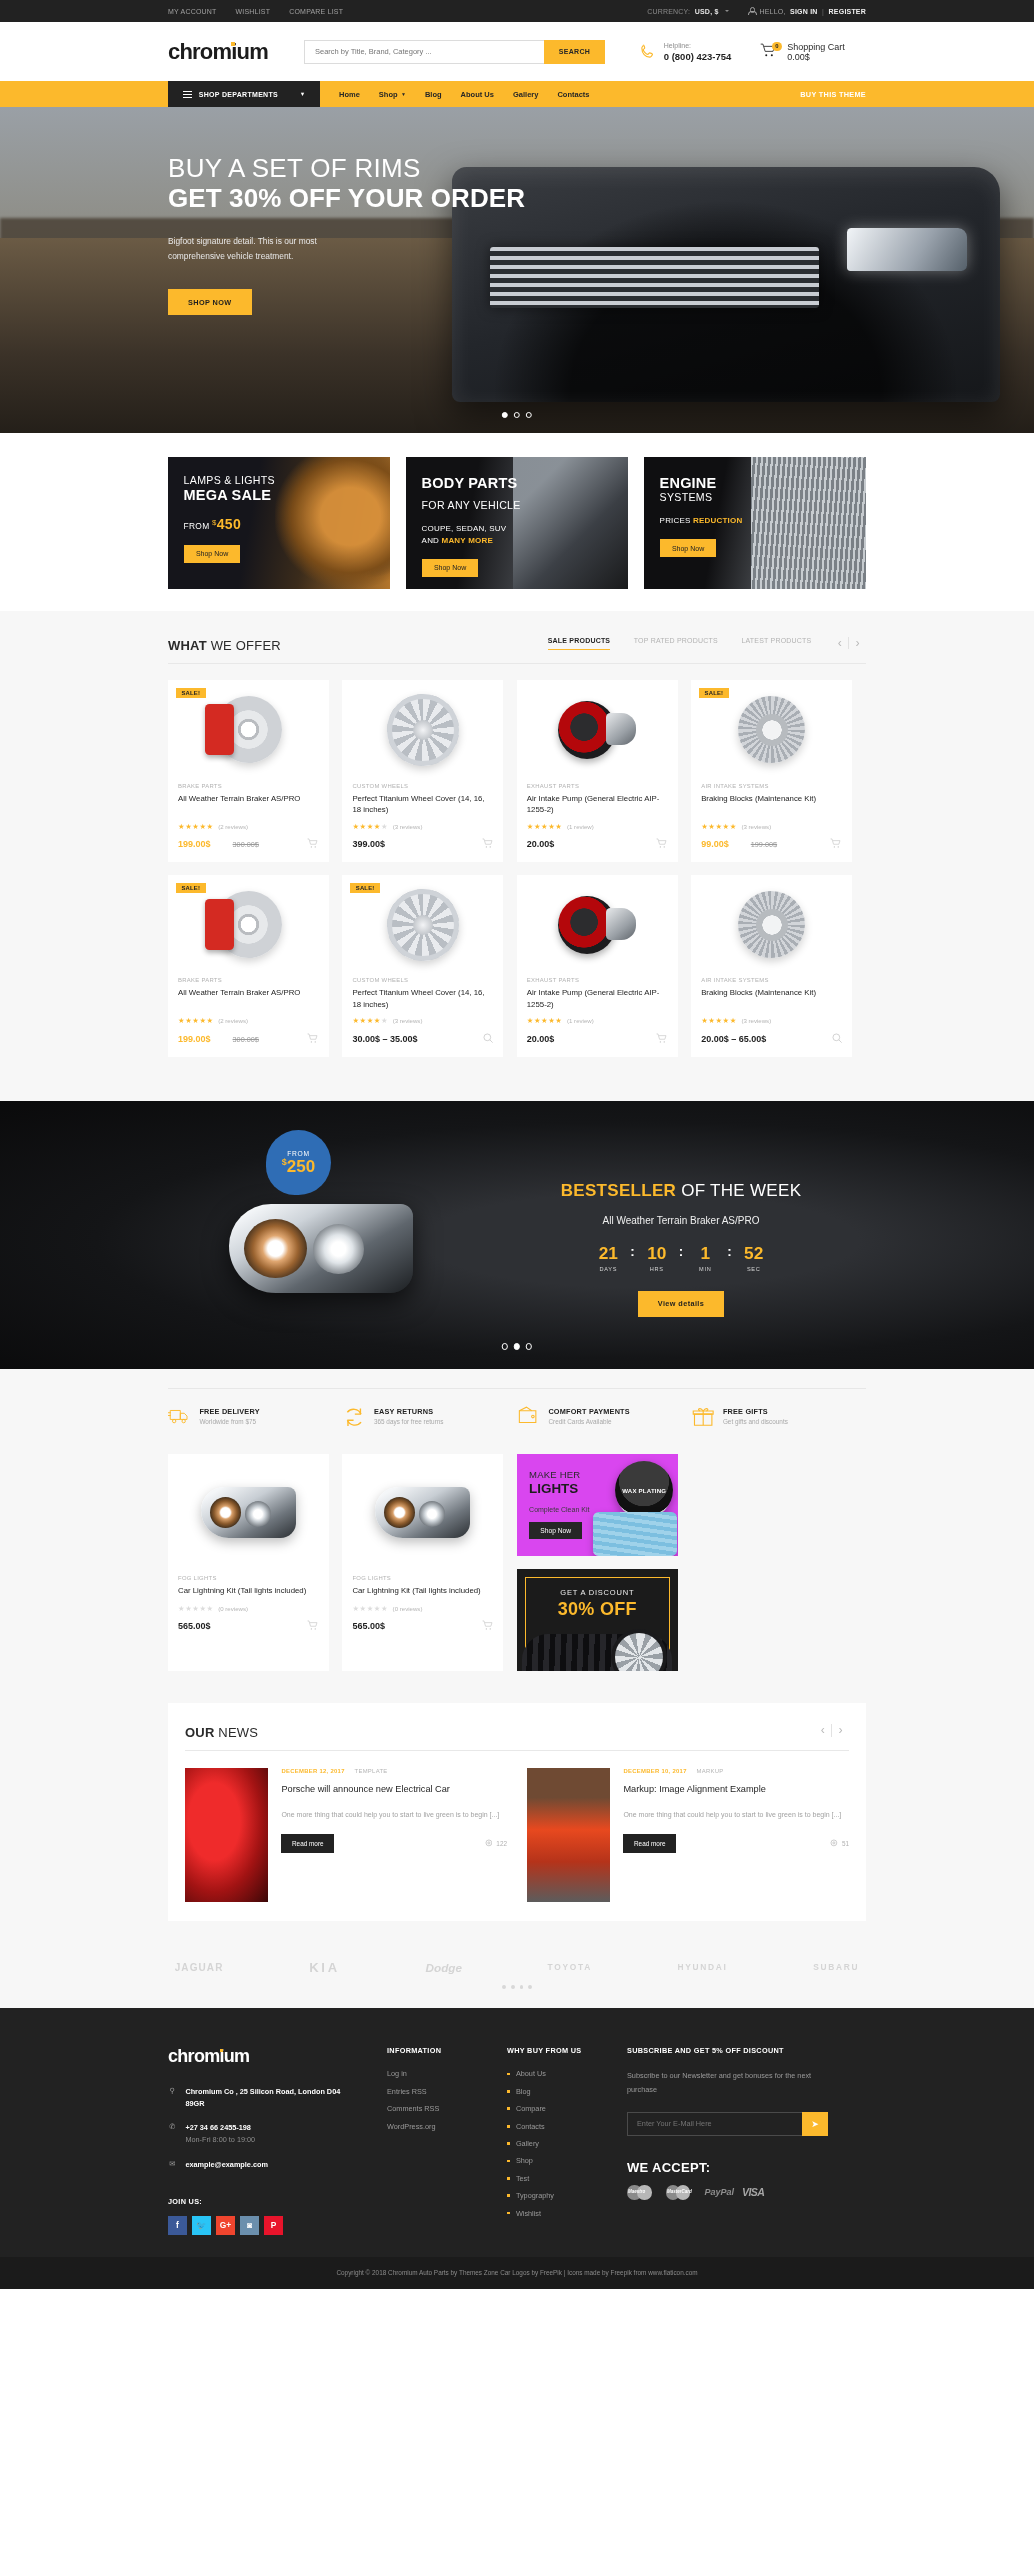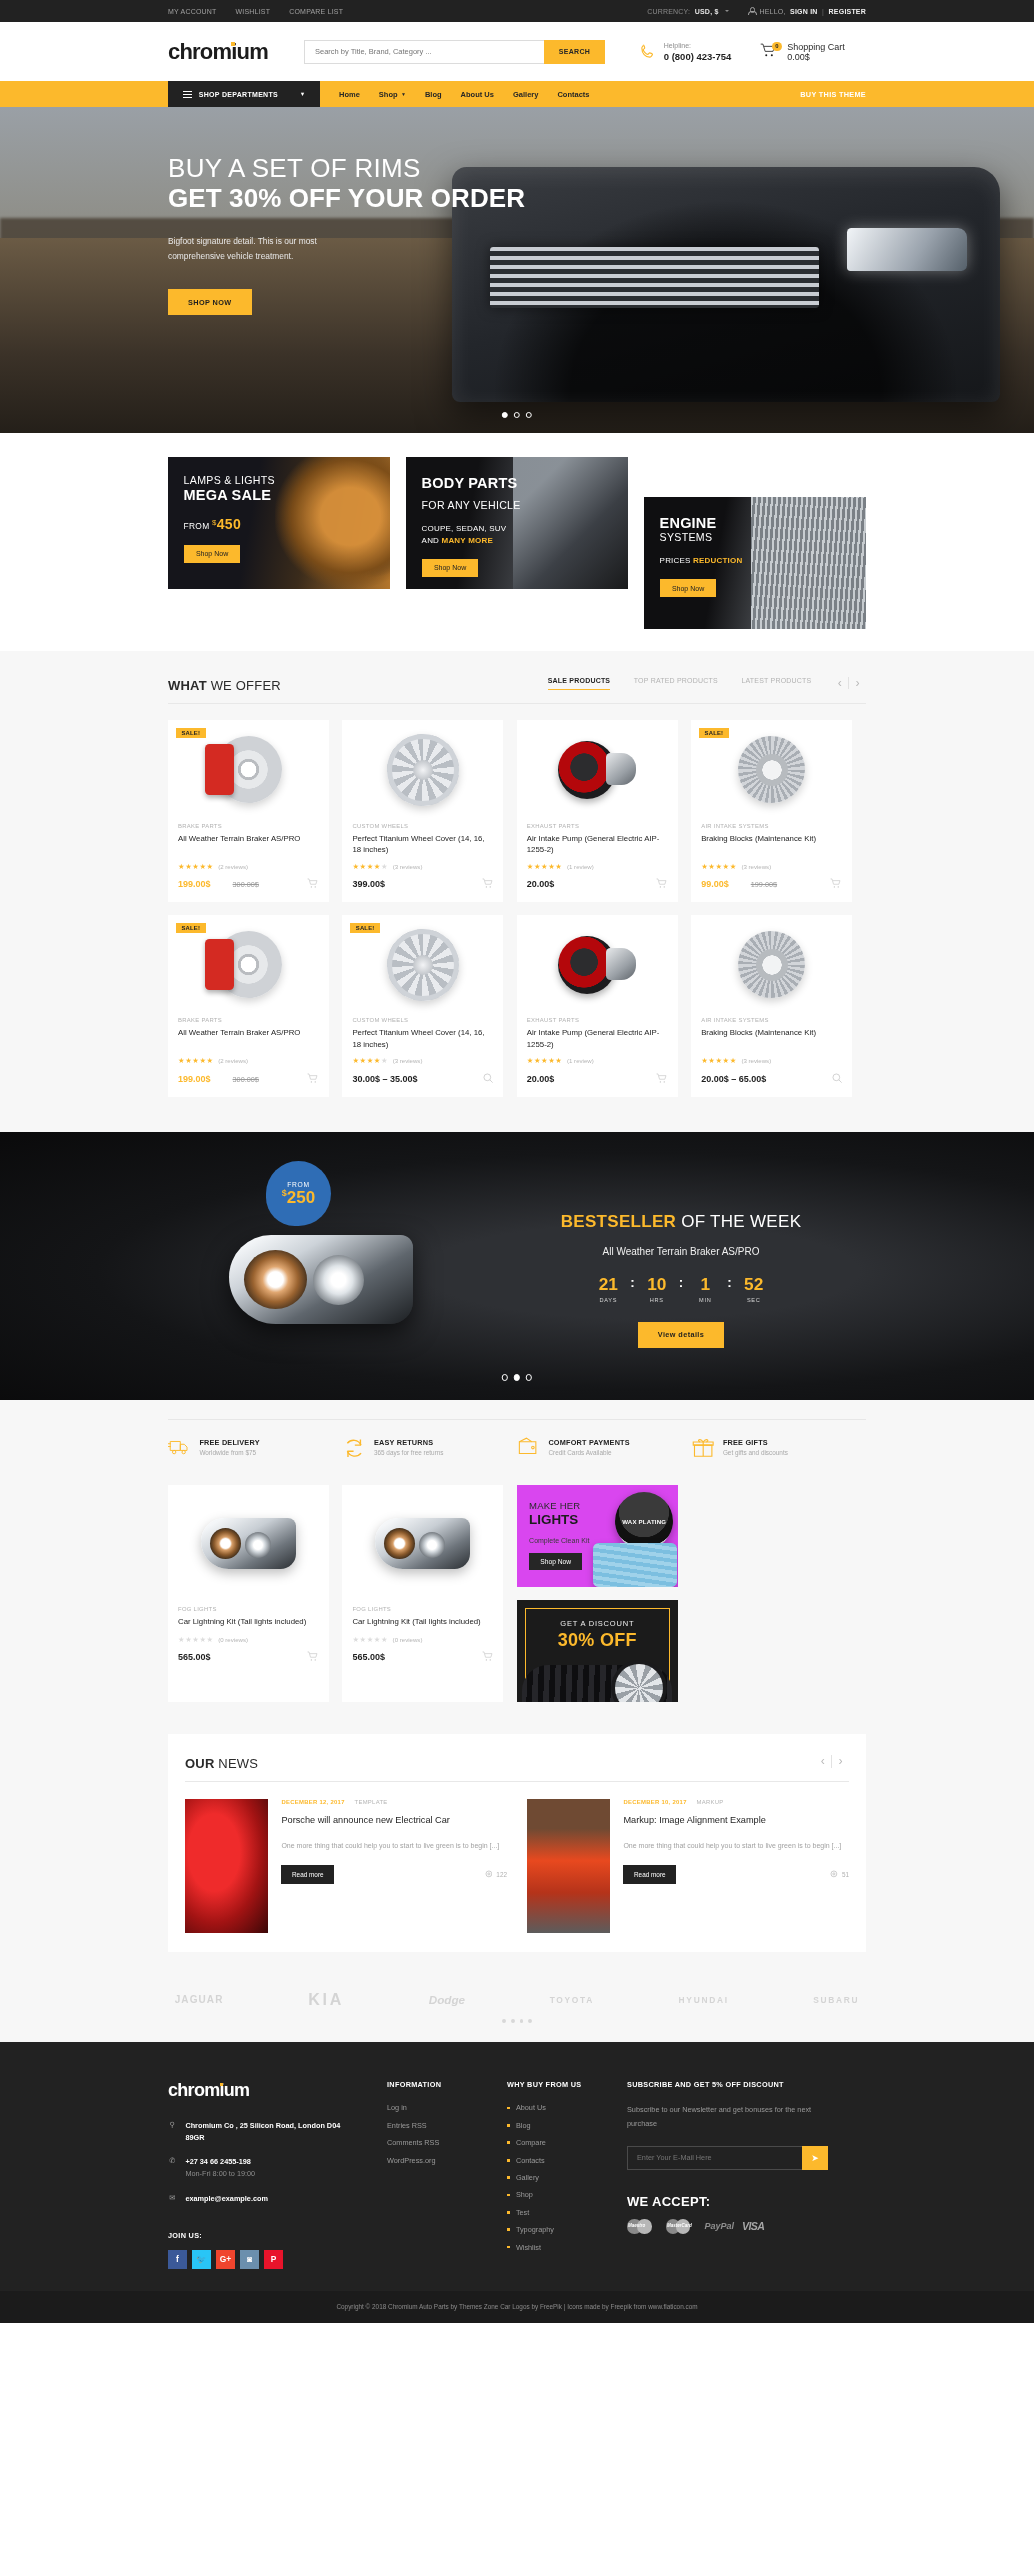--- a/index.html
+++ b/index.html
@@ -109,21 +109,21 @@
   .hero-dots { position: absolute; left: 50%; transform: translateX(-50%); bottom: 15.6px; display: flex; gap: 6.1px; z-index: 4;}
   .dot-nav { width: 6.1px; height: 6.1px; border-radius: 50%; border: 1.1px solid #fff; cursor: pointer; }
   .dot-nav.on { background: #fff; }
 
   
   .promos { padding: 23.5px 0 22.4px; background: #fff; }
   .promos .wrap { display: flex; gap: 16px; }
   .promo { width: 222px; height: 132px; position: relative; overflow: hidden; padding: 17px 15.6px; color: #fff; }
   .promo.p1 { background: linear-gradient(100deg,#15151b 0 38%,#3a2b1b 62%,#b4762c 100%); }
   .promo.p2 { background: linear-gradient(100deg,#111113 0 30%,#4a4d52 62%,#1d1f22 100%); }
-  .promo.p3 { background: linear-gradient(100deg,#0f0f11 0 34%,#5a5e63 66%,#2a2c2f 100%); margin-top: 40px; }
+  .promo.p3 { background: linear-gradient(100deg,#0f0f11 0 34%,#5a5e63 66%,#2a2c2f 100%); }
   .promo .t1 { font-size: 10.6px; font-weight: 300; letter-spacing: 0.3px; }
   .promo .t2 { font-size: 14.5px; font-weight: bold; letter-spacing: 0.2px; margin-top: 1.1px; }
   .promo .t3 { font-size: 8px; margin-top: 12.3px; letter-spacing: 0.2px; line-height:1.45; }
   .promo .t3 em { font-style: normal; color: #fcb92c; font-weight: bold; }
   .promo .from { margin-top: 13.4px; font-size: 8.4px; letter-spacing: 0.3px; }
   .promo .from b { font-size: 14px; color: #fcb92c; }
   .promo .from sup { font-size: 7.8px; color: #fcb92c; }
   .promo .btn-sm { display: inline-block; margin-top: 12.3px; background: #fcb92c; color: #222;
     font-size: 7px; padding: 5.6px 12.3px; cursor: pointer; }
   .promo .art { position:absolute; right:-22.4px; top:0; bottom:0; width: 62%; opacity:.95; }
@@ -140,21 +140,21 @@
   .sec-title span { font-weight: 300; }
   .sec-tabs { margin-left: auto; display: flex; gap: 23.5px; align-items: center; padding-bottom: 2.2px;}
   .sec-tabs .tab { font-size: 7px; letter-spacing: 0.2px; color: #b3b3b3; cursor: pointer; padding-bottom: 5.6px; }
   .sec-tabs .tab.on { color: #1e1e1e; font-weight: bold; border-bottom: 1.1px solid #fcb92c; }
   .arrows { display: flex; align-items: center; margin-left: 20px; padding-bottom: 3.4px; }
   .arrows span { width: 17px; text-align: center; font-size: 12.3px; color: #b9b9b9; cursor: pointer; line-height:1; font-weight:300;}
   .arrows .div { width: 0.6px; height: 12.3px; background: #e2e2e2; }
   .rule { height: 0.6px; background: #e8e8e8; margin-top: 10px; }
 
   
-  .offer { background: #f7f7f7; padding: 20px 0 35px; }
+  .offer { background: #f7f7f7; padding: 20px 0 44px; }
   .offer .wrap { background: #f7f7f7; }
   .grid { display: flex; flex-wrap: wrap; gap: 13.4px; margin-top: 17px; }
   .card { width: 161px; background: #fff; position: relative; padding-bottom: 2.2px; }
   .sale-badge { position: absolute; top: 7.8px; left: 7.8px; background: #fcb92c; color: #222;
     font-size: 5.9px; font-weight: bold; padding: 2.2px 5.6px; letter-spacing: 0.2px; z-index: 2; }
   .ph { height: 99px; display: flex; align-items: center; justify-content: center; background: #fff; }
   .rotor { width: 67px; height: 67px; border-radius: 50%;
     background: radial-gradient(circle, #fff 0 16%, #b9bcc0 17% 22%, #e7e9eb 23% 40%, #cfd2d6 41% 72%, #9aa0a6 73% 78%, #e3e5e8 79% 100%);
     box-shadow: 0 3.4px 9px rgba(0,0,0,.18); position: relative; }
   .rotor.slots { background: repeating-conic-gradient(#d2d5d9 0 6deg, #a9aeb4 6deg 12deg); }
@@ -273,21 +273,21 @@
   .post .ttl { font-size: 9.2px; color: #1f1f1f; line-height: 1.5; margin-top: 9px; }
   .post .ex { font-size: 7px; color: #a2a2a2; line-height: 1.95; margin-top: 11.2px; }
   .post .frow { display: flex; align-items: center; margin-top: 12.3px; }
   .post .btn-dark { background: #222; color: #fff; font-size: 6.4px; padding: 6.1px 10.6px; cursor: pointer; }
   .post .views { margin-left: auto; font-size: 6.4px; color: #b1b1b1; display:flex; align-items:center; gap:3.9px; }
 
   
   .brands { background: #f7f7f7; padding: 5.6px 0 19px; }
   .brands .row { display: flex; justify-content: space-between; align-items: center; padding: 7.8px 6.7px 4.5px; }
   .brand { color: #cfcfcf; font-size: 10px; letter-spacing: 1.1px; font-weight: bold; opacity: .85; }
-  .brand.k { font-size: 16px; letter-spacing: 2.8px; }
+  .brand.k { font-size: 13px; letter-spacing: 2.8px; }
   .brand.d { font-style: italic; font-size: 11.7px; letter-spacing: 0; }
   .brand.t { font-size: 8.4px; letter-spacing: 1.7px; }
   .brands .dots2 { display: flex; justify-content: center; gap: 5px; margin-top: 5.6px; }
   .brands .dots2 i { width: 3.9px; height: 3.9px; border-radius: 50%; background: #d8d8d8; display:block; }
 
   
   .footer { background: #222222; color: #9d9d9d; padding: 38px 0 22.4px; }
   .footer .wrap { display: flex; }
   .fcol1 { width: 180px; }
   .flogo { font-size: 18px; font-weight: bold; color: #fff; letter-spacing: -0.7px; position: relative; }

